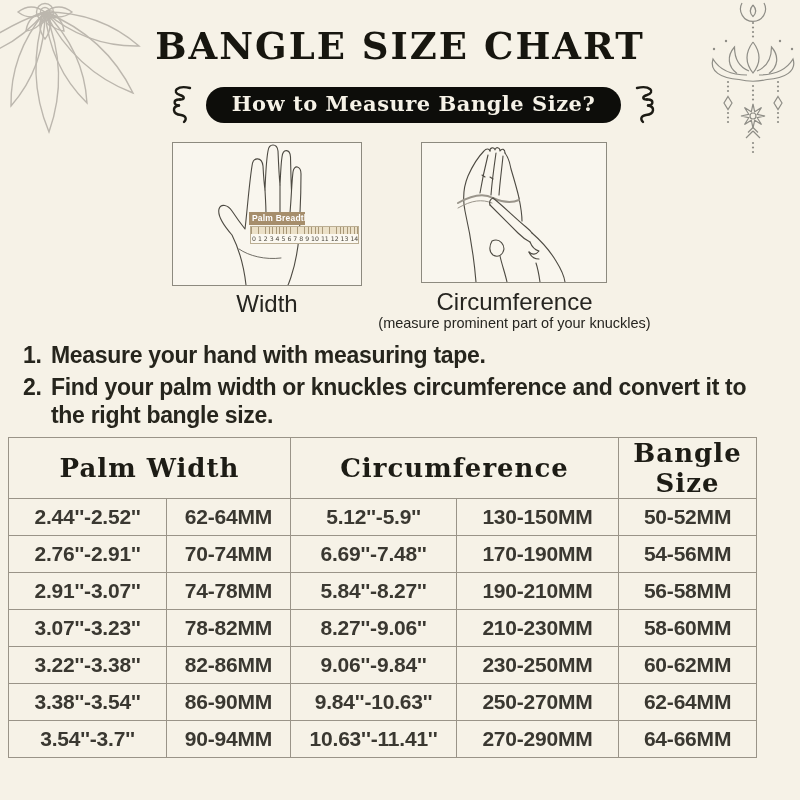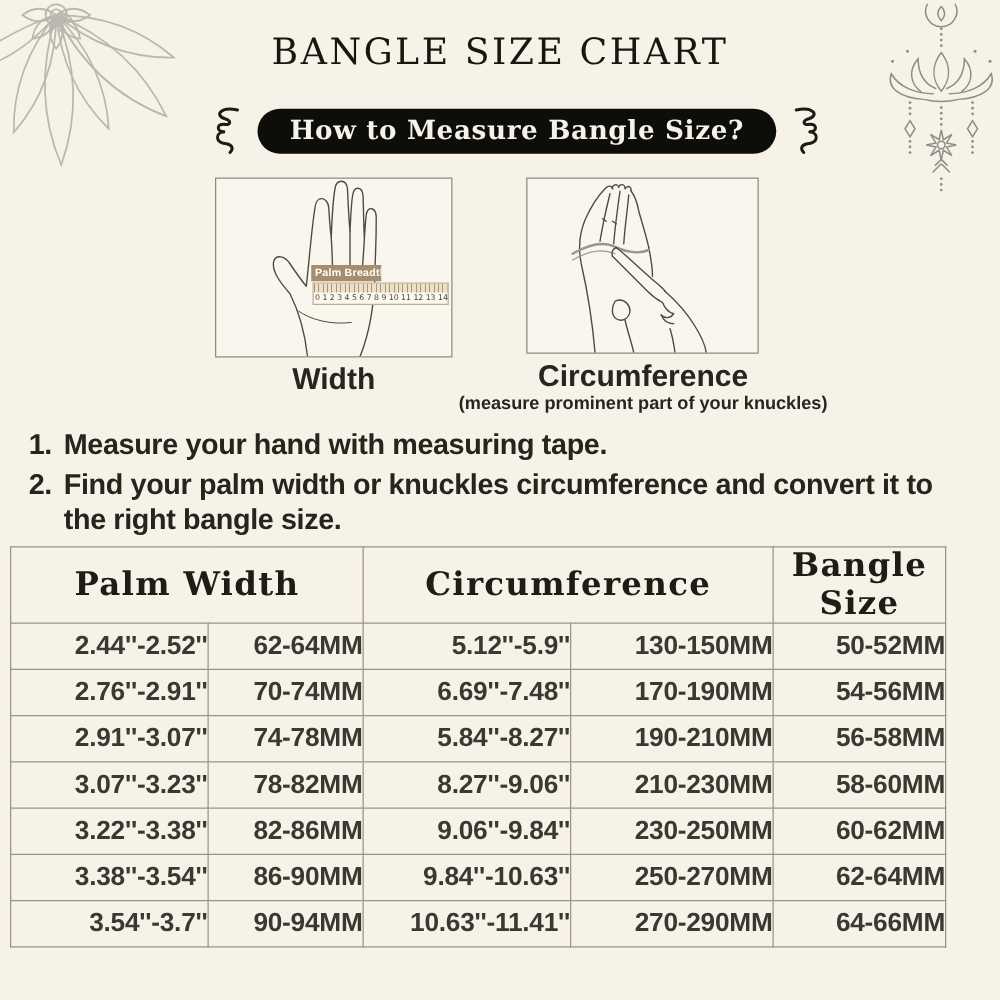--- a/index.html
+++ b/index.html
@@ -15,21 +15,21 @@
 
   
   .mandala { position:absolute; left:0; top:0; }
   .lotus   { position:absolute; left:692px; top:0; }
 
   
   .title {
     position:absolute; top:24px; left:0; width:100%;
     text-align:center;
     font-family:"DejaVu Serif", serif;
-    font-weight:400; font-size:29px; letter-spacing:2px;
+    font-weight:700; font-size:37px; letter-spacing:2px;
     color:#17160f; white-space:nowrap;
   }
   .badge-row {
     position:absolute; top:84px; left:0; width:100%;
     display:flex; justify-content:center; align-items:center; gap:12px;padding-left:27px;
   }
   .pill {
     background:#0d0d0a; color:#f6f2e7;
     font-family:"DejaVu Serif", serif; font-weight:700;
     font-size:21px; letter-spacing:0.5px;
@@ -57,21 +57,21 @@
     background-image:repeating-linear-gradient(90deg,#a99878 0,#a99878 0.8px,transparent 0.8px,transparent 3.55px);
   }
   .ruler-nums {
     height:10px; padding:0 1px;
     font-family:"DejaVu Sans", sans-serif;
     font-size:6.2px; line-height:10px; color:#4a463c; white-space:nowrap;
   }
 
   .cap-label {
     position:absolute; text-align:center;
-    font-weight:700; color:#262520;
+    font-weight:400; color:#262520;
   }
   .width-label { left:172px; top:290px; width:190px; font-size:24px; }
   .circ-label  { left:392px; top:288px; width:245px; font-size:24px; }
   .circ-note   { left:362px; top:315px; width:305px; font-size:14.5px; }
 
   
   .steps { position:absolute; left:23px; top:341px; width:745px; }
   .step {
     font-size:23px; font-weight:700; line-height:28px;
     letter-spacing:-0.3px; color:#26251d;
@@ -90,21 +90,20 @@
   }
   table.size th {
     height:49px;
     font-family:"DejaVu Serif", serif; font-weight:700;
     font-size:26px; letter-spacing:1px; color:#1d1c15;
   }
   table.size td {
     height:37px;
     font-size:21px; font-weight:700; letter-spacing:-0.2px; color:#3a3831;
     white-space:nowrap;
-    text-align:right;
   }
 </style>
 </head>
 <body>
 
 <svg class="mandala" width="145" height="140" viewBox="0 0 145 140" fill="none" stroke="#bcb7ae" stroke-width="1.4">
   <circle cx="45" cy="12" r="4.5"></circle>
   <circle cx="45" cy="12" r="8.5"></circle>
   <path d="M45 12 Q59 2 72 12 Q59 22 45 12"></path>
   <path d="M45 12 Q62 15 64 31 Q48 29 45 12"></path>

